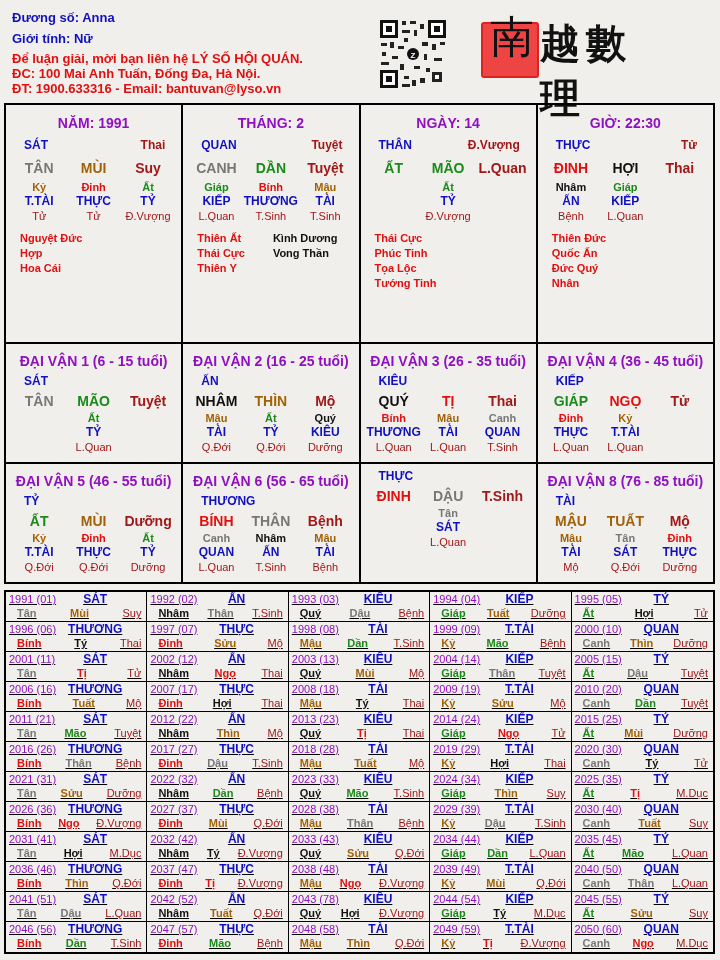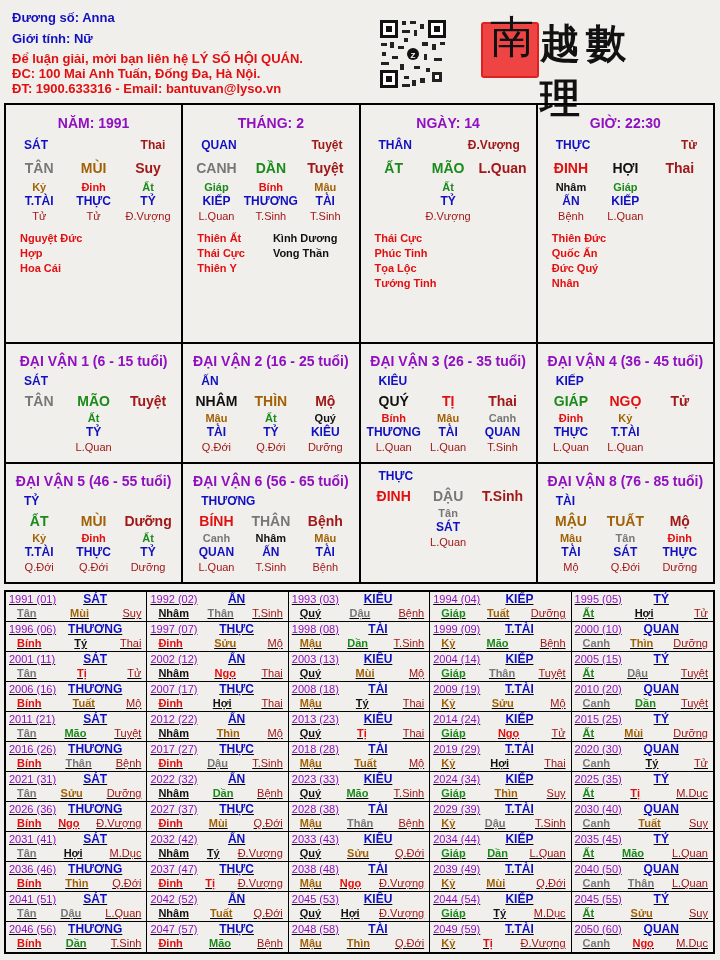--- a/index.html
+++ b/index.html
@@ -963,21 +963,21 @@
         <span class="ygod">ẤN</span>
       </div>
       <div class="yrow">
         <span class="ystem thuy">Nhâm</span>
         <span class="ybranch tho">Tuất</span>
         <span class="yphase">Q.Đới</span>
       </div>
     </div>
     <div class="ycell">
       <div class="yhead">
-        <span class="ylabel">2045 (53)</span>
+        <span class="ylabel">2043 (78)</span>
         <span class="ygod">KIÊU</span>
       </div>
       <div class="yrow">
         <span class="ystem thuy">Quý</span>
         <span class="ybranch thuy">Hợi</span>
         <span class="yphase">Đ.Vượng</span>
       </div>
     </div>
     <div class="ycell">
       <div class="yhead">

